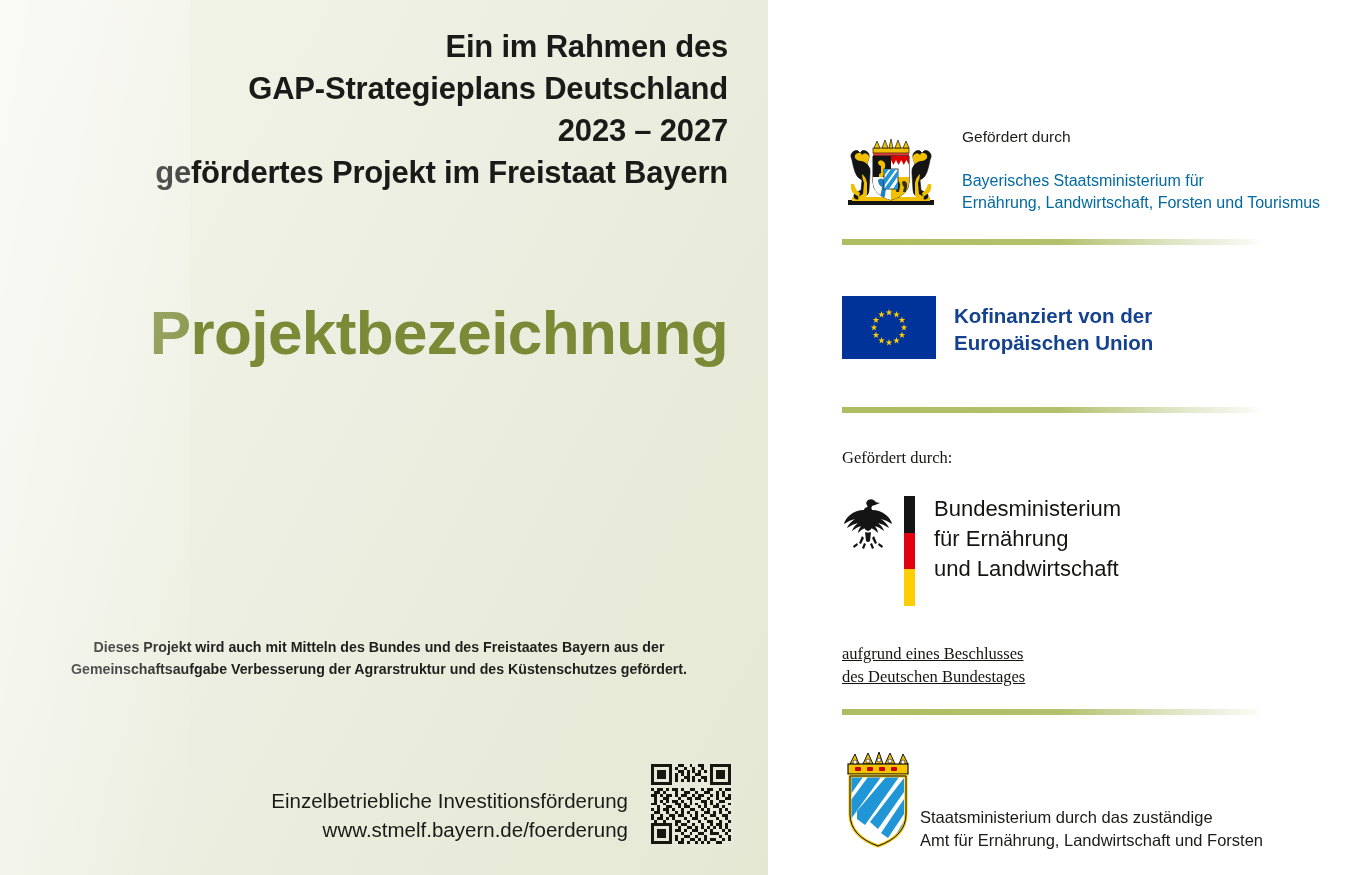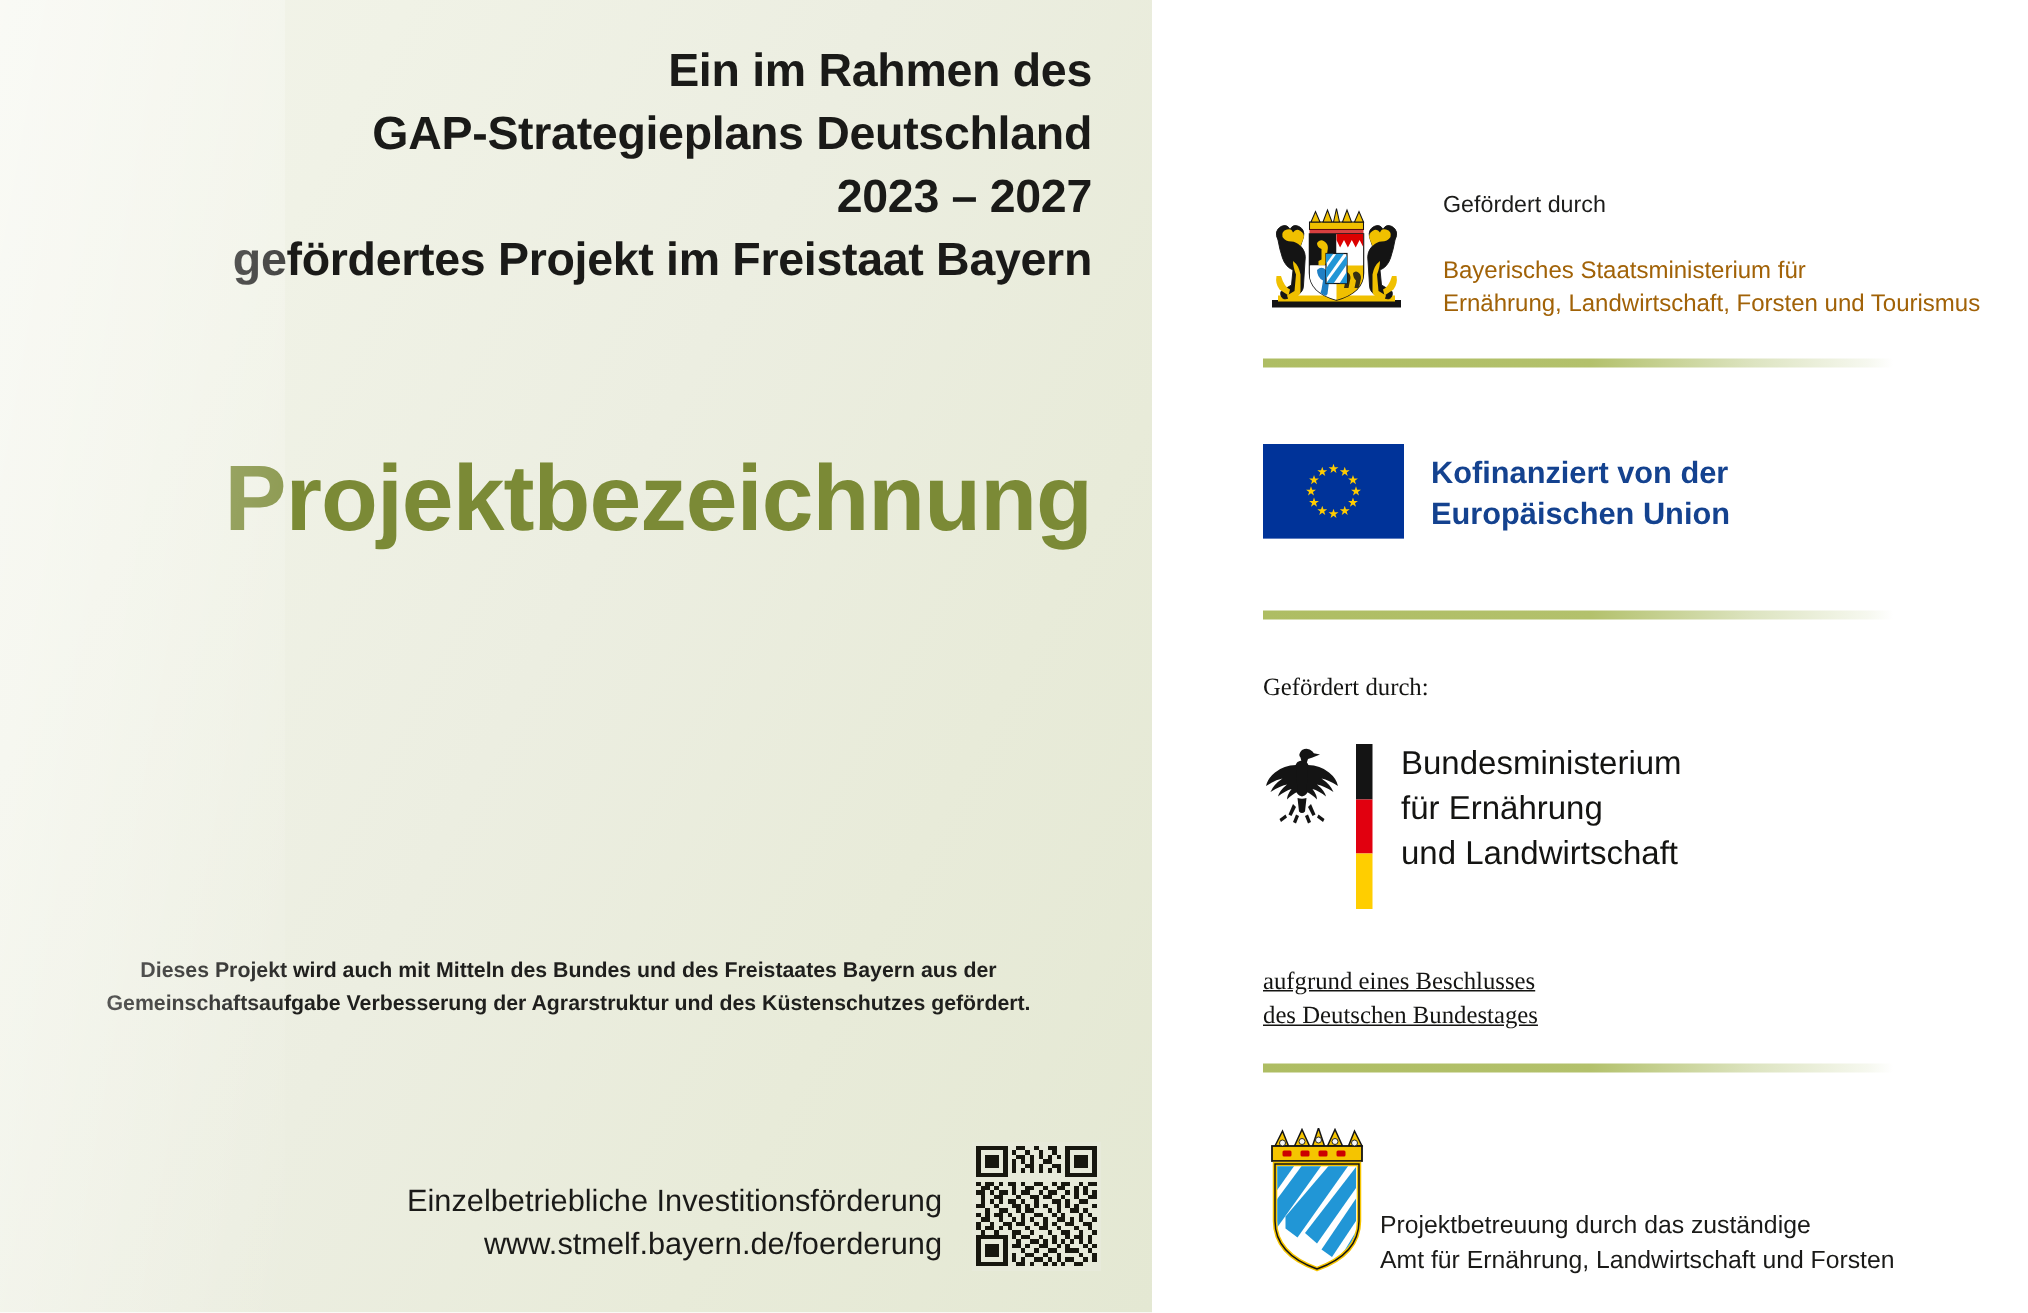--- a/index.html
+++ b/index.html
@@ -155,21 +155,21 @@
   .lbl-gefoerdert {
     font-size: 15.5px;
     color: #1c1c1a;
     line-height: 1.2;
     white-space: nowrap;
   }
   .bay-ministry {
     margin-top: 23px;
     font-size: 16px;
     line-height: 1.42;
-    color: #a16207;
+    color: #0369a1;
     white-space: nowrap;
   }
   .bay-ministry .bm-line { display: block; }
 
   
   .blk-eu {
     position: absolute;
     left: 62px;
     top: 296px;
   }
@@ -728,19 +728,19 @@
               <path d="M26 25 l13 0 l-30 42 l0 -19 z"></path>
               <path d="M44 25 l13 0 l-34 48 l-8 -6 l0 -8 z"></path>
               <path d="M62 26 l0 14 l-26 37 l-8 -7 z"></path>
               <path d="M62 47 l0 15 l-16 24 l-7 -5 z"></path>
               <path d="M62 69 l0 8 q-5 8 -12 12 z"></path>
             </g>
           </g>
         </svg>
       </div>
       <div class="aelf-txt">
-        <span class="at-line">Projektbetreuung durch das zuständige</span>
+        <span class="at-line">Staatsministerium durch das zuständige</span>
         <span class="at-line">Amt für Ernährung, Landwirtschaft und Forsten</span>
       </div>
     </div>
 
   </div>
 </div>
 
 </body></html>

